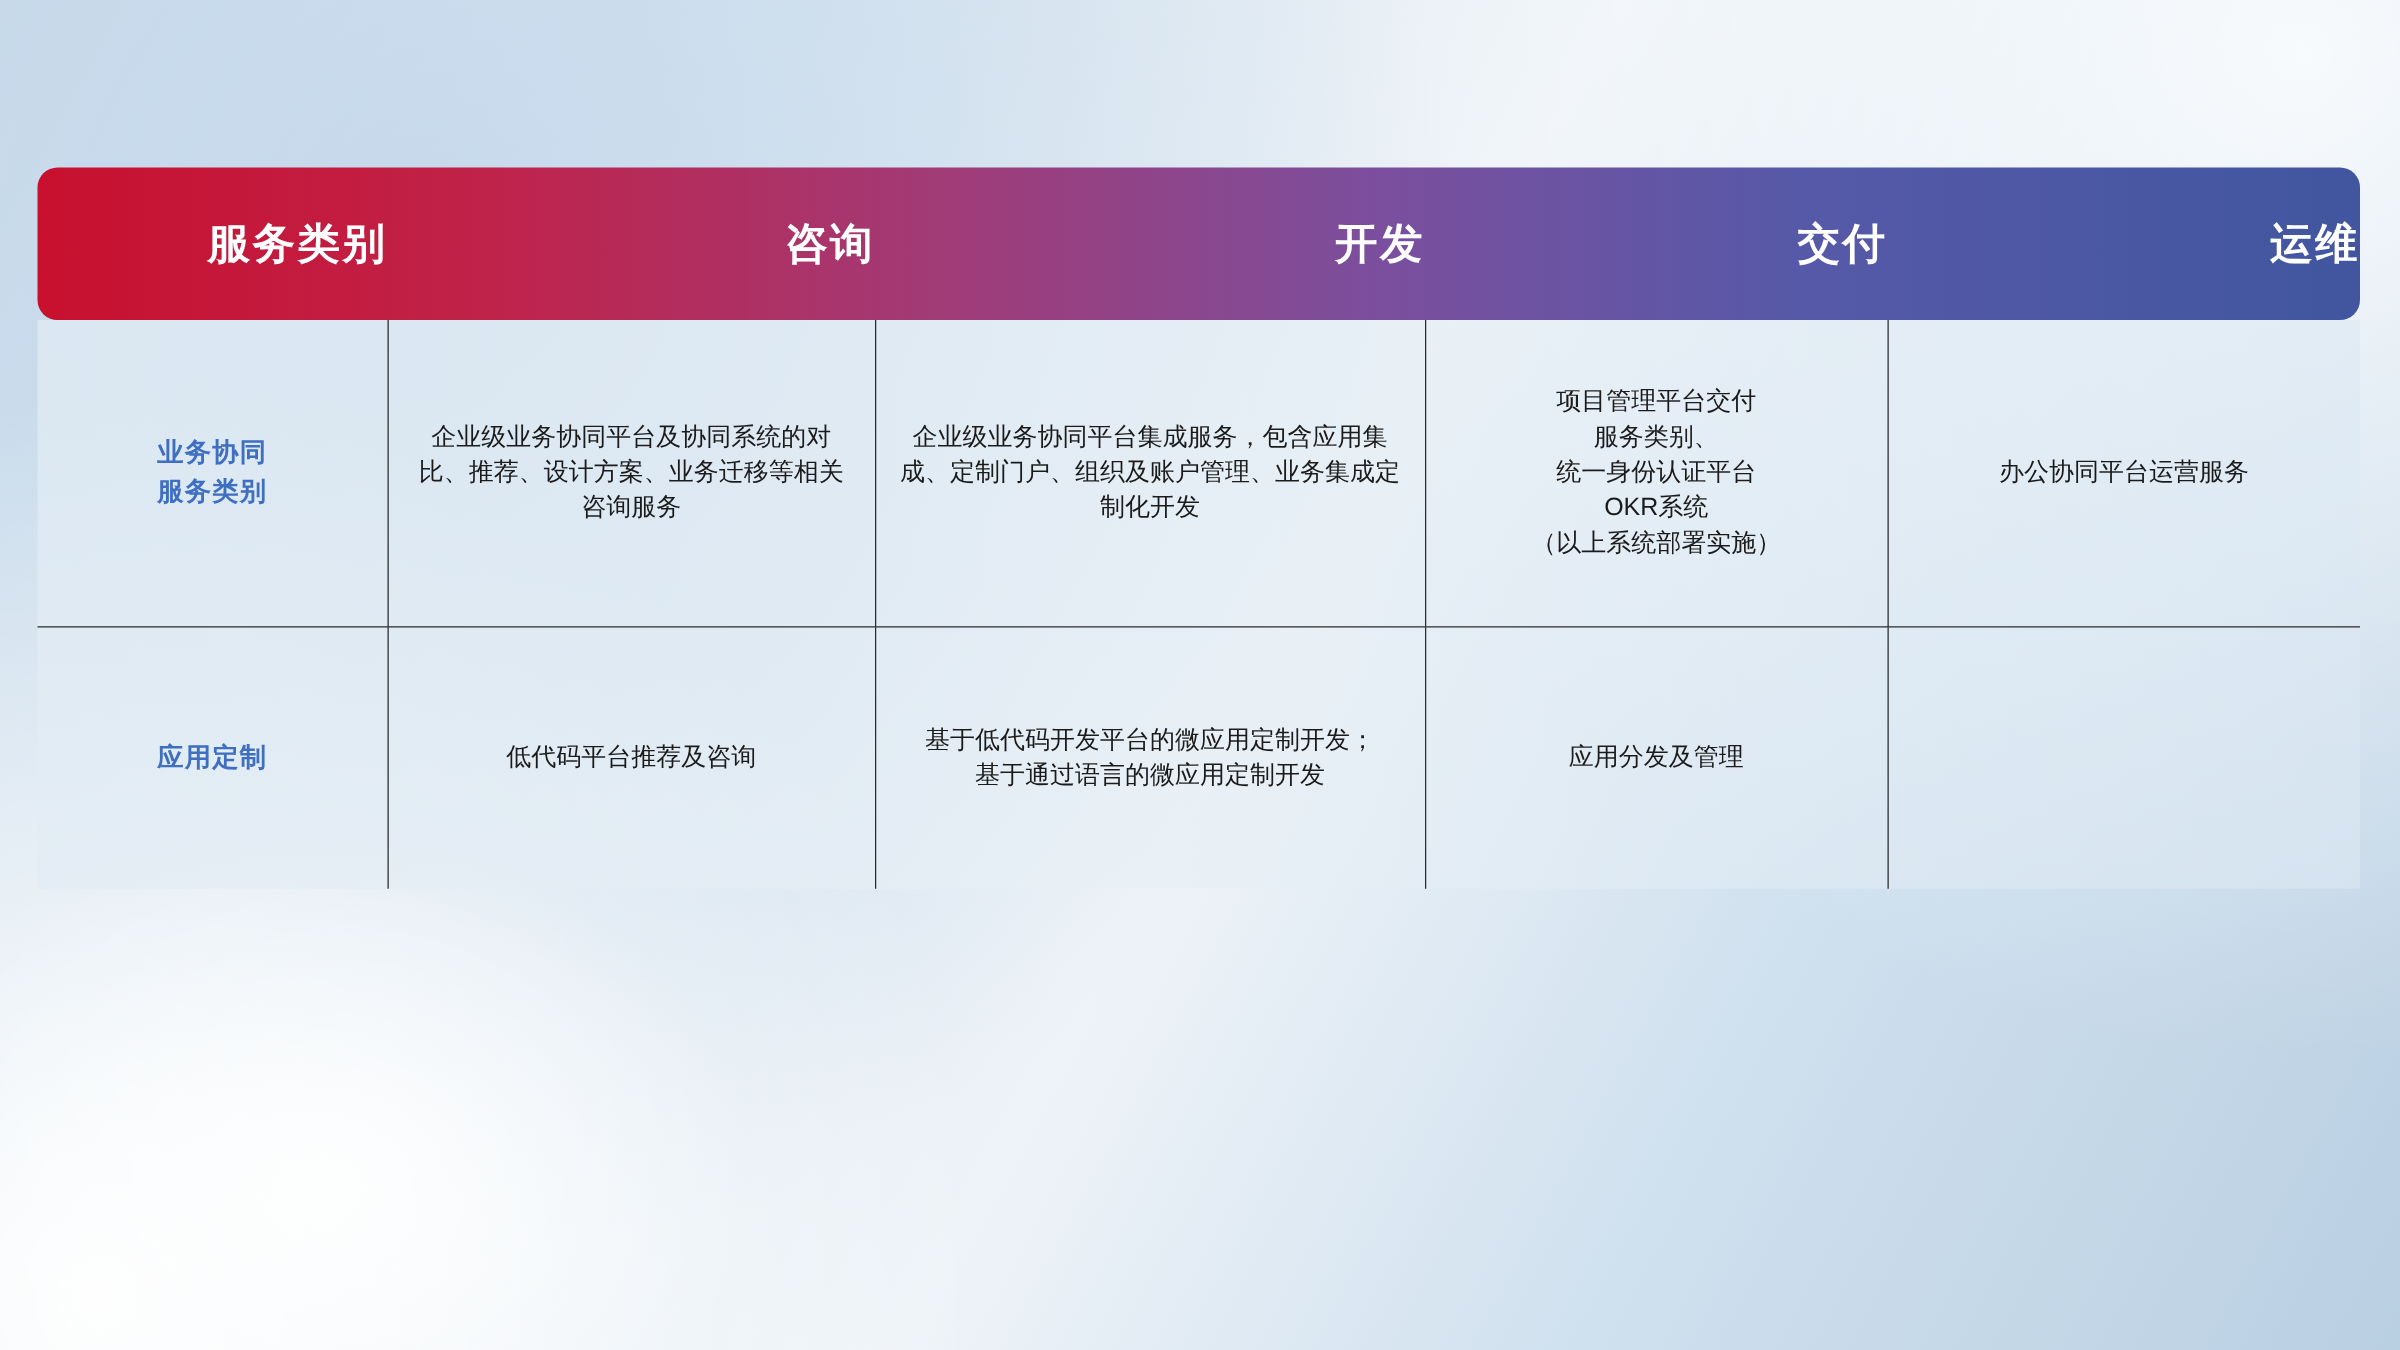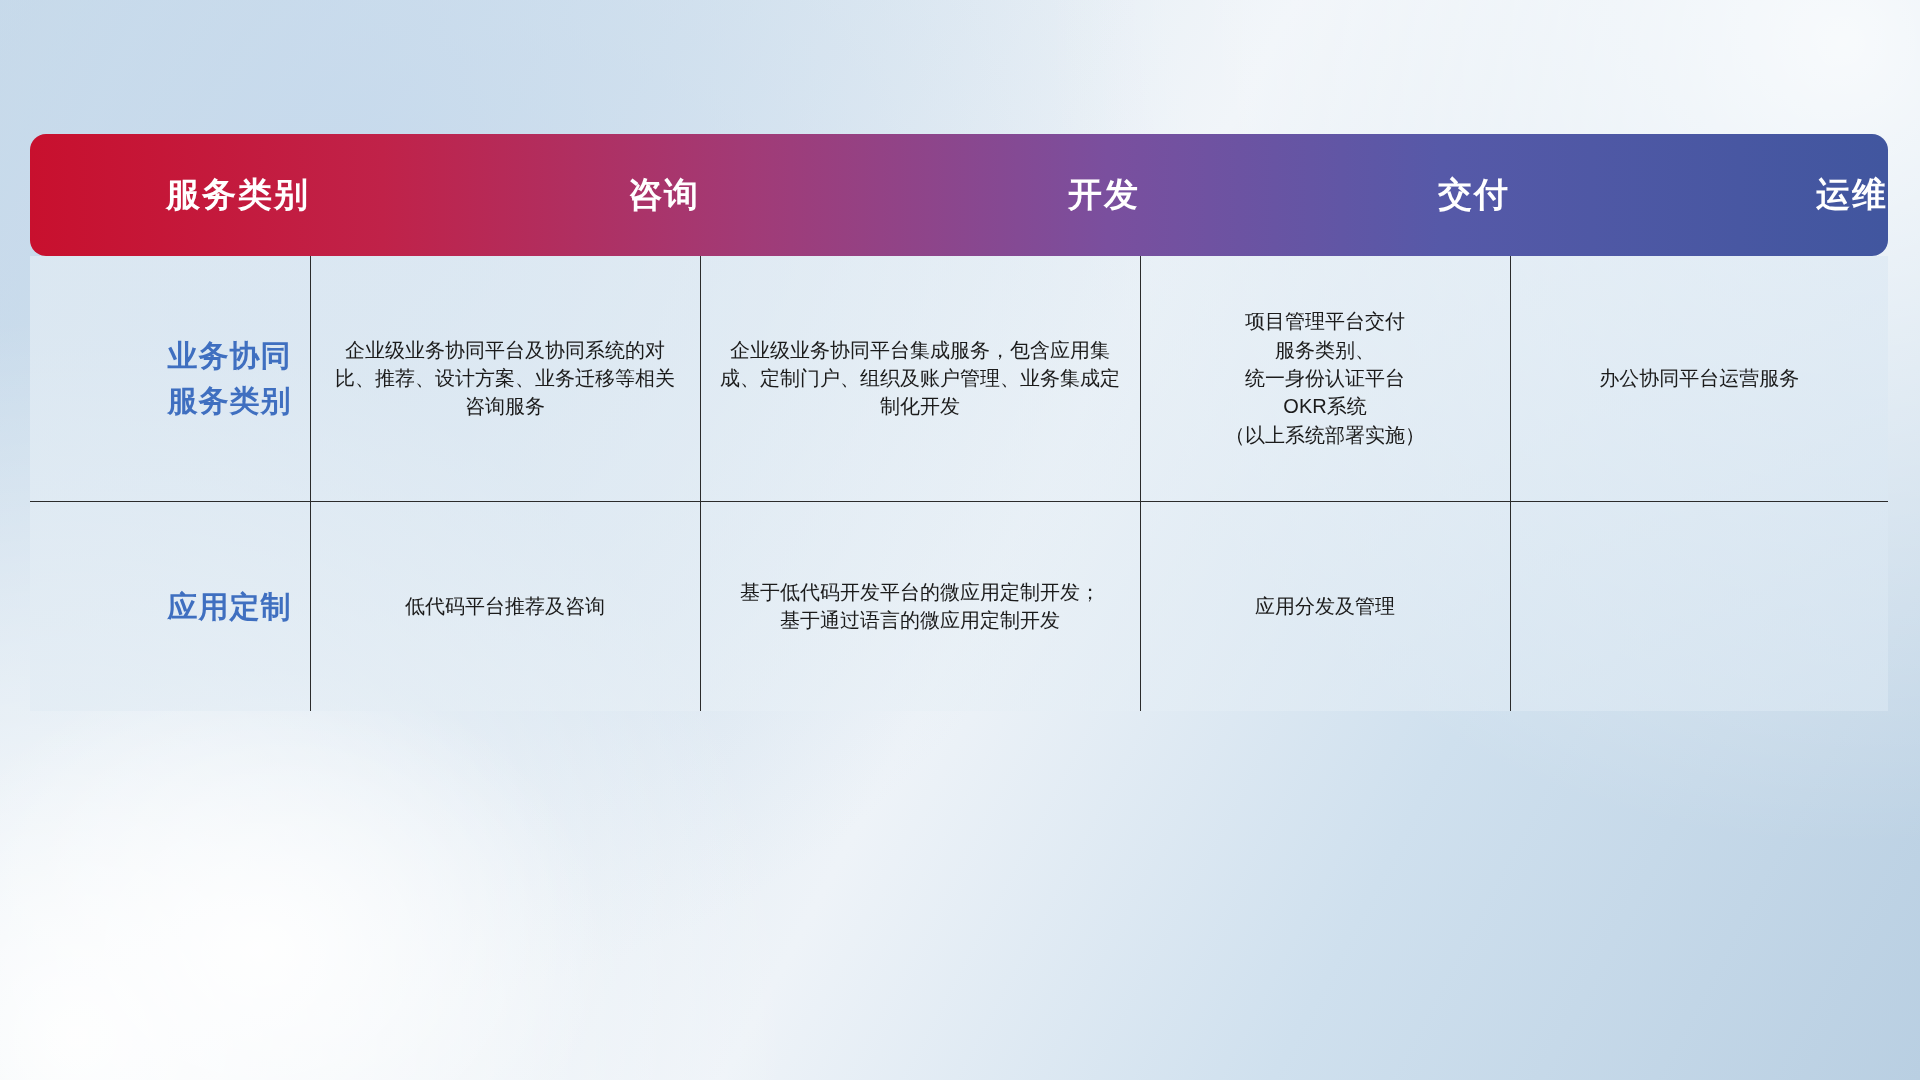--- a/index.html
+++ b/index.html
@@ -105,24 +105,23 @@
   tbody tr:first-child td {
     border-top: none;
   }
   tbody tr:last-child td {
     border-bottom: none;
   }
 
   td.cat {
     color: #3f6fc0;
     font-weight: bold;
-    font-size: 30px;
+    font-size: 21px;
     line-height: 1.5;
     letter-spacing: 1px;
-    text-align: right;
   }
 
   .r1 { height: 245px; }
   .r2 { height: 178px; }
   .r3 { height: 210px; }
 
   .cellline { display: block; }
 </style>
 </head>
 <body>

